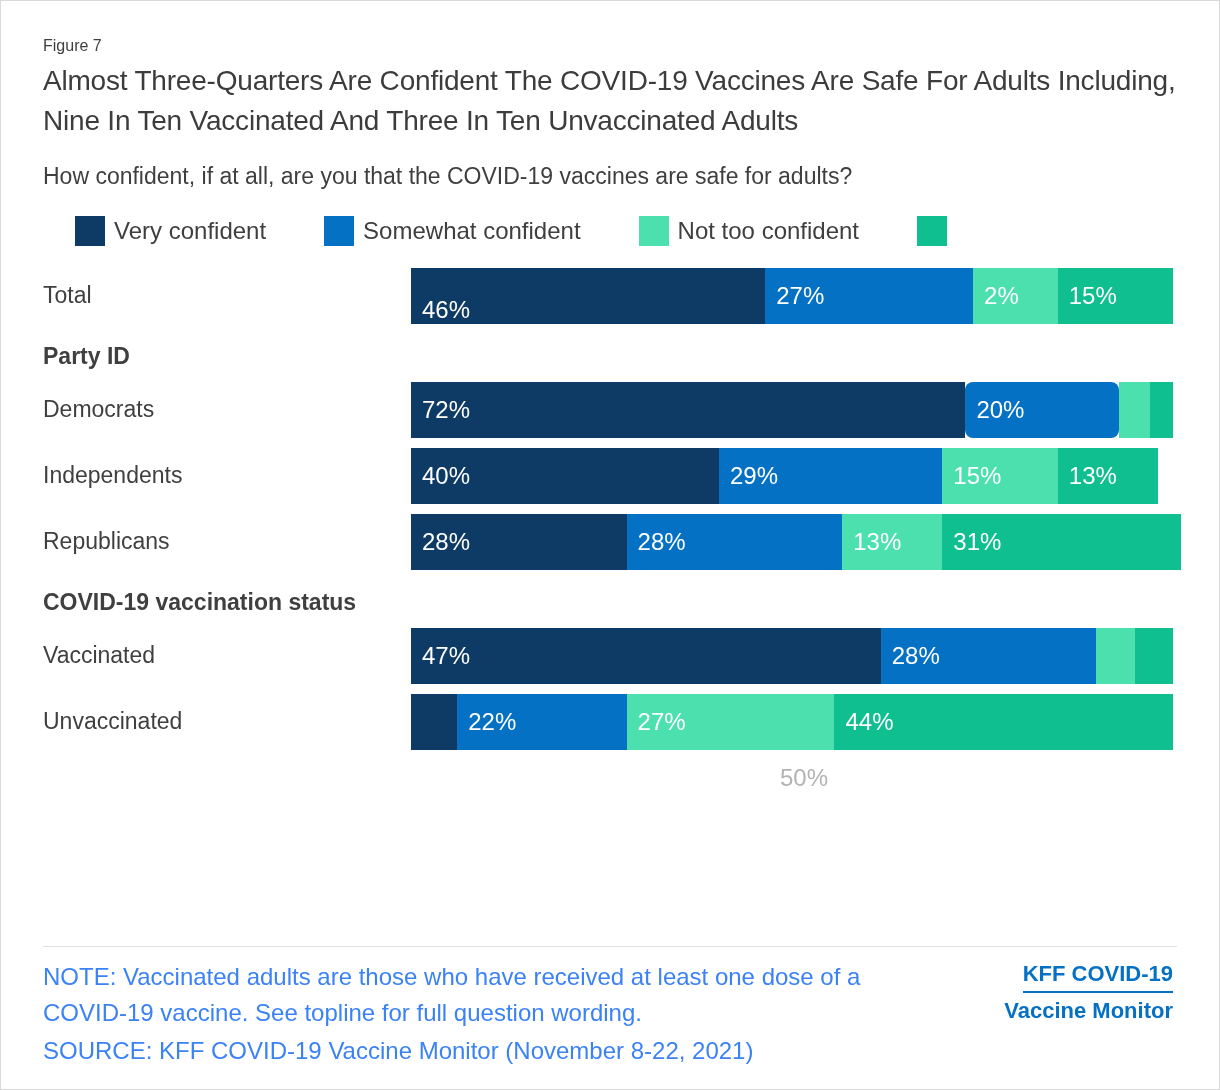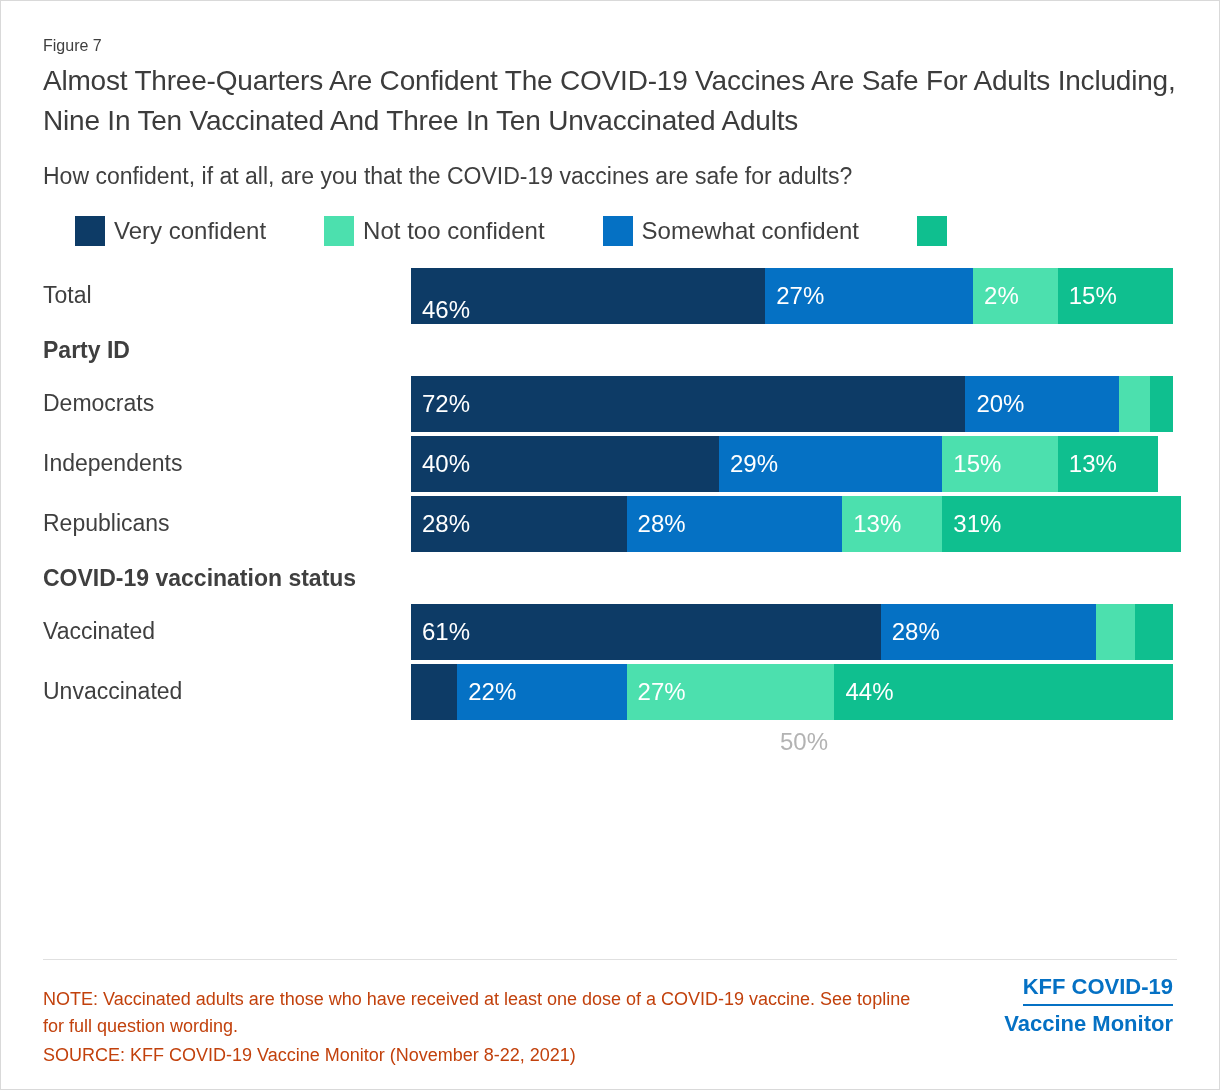--- a/index.html
+++ b/index.html
@@ -65,21 +65,21 @@
   }
 
   .plot {
     position: relative;
     margin-top: 22px;
   }
   .row {
     display: flex;
     align-items: center;
     height: 56px;
-    margin-bottom: 4px;
+    margin-bottom: 10px;
   }
   .row.group-head {
     height: 46px;
     margin-bottom: 2px;
   }
   .row-label {
     width: 372px;
     flex: 0 0 372px;
     font-size: 23px;
     color: #3f3f3f;
@@ -126,25 +126,24 @@
     left: 42px;
     right: 42px;
     bottom: 18px;
     border-top: 1px solid #e0e0e0;
     padding-top: 12px;
     display: flex;
     justify-content: space-between;
     align-items: flex-start;
   }
   .notes {
-    font-size: 18px;
-    color: #c2410c;
+    font-size: 24px;
+    color: #3b82f6;
     line-height: 1.5;
     max-width: 880px;
-    margin-top: 14px;
   }
   .notes div {
     margin-bottom: 2px;
   }
   .brand {
     text-align: right;
     color: #0571c4;
     font-weight: bold;
     font-size: 22px;
     line-height: 1.35;
@@ -170,28 +169,28 @@
   <h1 class="title">Almost Three-Quarters Are Confident The COVID-19 Vaccines Are Safe For Adults Including, Nine In Ten Vaccinated And Three In Ten Unvaccinated Adults</h1>
 
   <div class="subtitle">How confident, if at all, are you that the COVID-19 vaccines are safe for adults?</div>
 
   <div class="legend" id="legend">
       <div class="legend-item">
         <div class="legend-swatch" style="background: rgb(13, 59, 102);"></div>
         <div class="legend-label">Very confident</div>
       </div>
       <div class="legend-item">
+        <div class="legend-swatch" style="background: rgb(5, 113, 196);"></div>
+        <div class="legend-label">Somewhat confident</div>
+      </div>
+      <div class="legend-item">
         <div class="legend-swatch" style="background: rgb(76, 224, 174);"></div>
         <div class="legend-label">Not too confident</div>
       </div>
       <div class="legend-item">
-        <div class="legend-swatch" style="background: rgb(5, 113, 196);"></div>
-        <div class="legend-label">Somewhat confident</div>
-      </div>
-      <div class="legend-item">
         <div class="legend-swatch" style="background: rgb(15, 191, 143);"></div>
       </div>
     </div>
 
   <div class="plot">
 
     <div class="row">
       <div class="row-label">Total</div>
       <div class="bar">
           <div class="seg" style="width: 46%; background: rgb(13, 59, 102); align-items: flex-end;">
@@ -212,21 +211,21 @@
     <div class="row group-head">
       <div class="row-label bold">Party ID</div>
     </div>
 
     <div class="row">
       <div class="row-label">Democrats</div>
       <div class="bar">
           <div class="seg" style="width: 72%; background: rgb(13, 59, 102);">
             <span>72%</span>
           </div>
-          <div class="seg" style="width: 20%; background: rgb(5, 113, 196);">
+          <div class="seg" style="width: 20%; background: rgb(5, 113, 196); border-radius: 8px;">
             <span>20%</span>
           </div>
           <div class="seg" style="width: 4%; background: rgb(76, 224, 174);"></div>
           <div class="seg" style="width: 3%; background: rgb(15, 191, 143);"></div>
         </div>
     </div>
 
     <div class="row">
       <div class="row-label">Independents</div>
       <div class="bar">
@@ -264,21 +263,21 @@
     </div>
 
     <div class="row group-head">
       <div class="row-label bold">COVID-19 vaccination status</div>
     </div>
 
     <div class="row">
       <div class="row-label">Vaccinated</div>
       <div class="bar">
           <div class="seg" style="width: 61%; background: rgb(13, 59, 102);">
-            <span>61%</span>
+            <span>47%</span>
           </div>
           <div class="seg" style="width: 28%; background: rgb(5, 113, 196);">
             <span>28%</span>
           </div>
           <div class="seg" style="width: 5%; background: rgb(76, 224, 174);"></div>
           <div class="seg" style="width: 5%; background: rgb(15, 191, 143);"></div>
         </div>
     </div>
 
     <div class="row">

